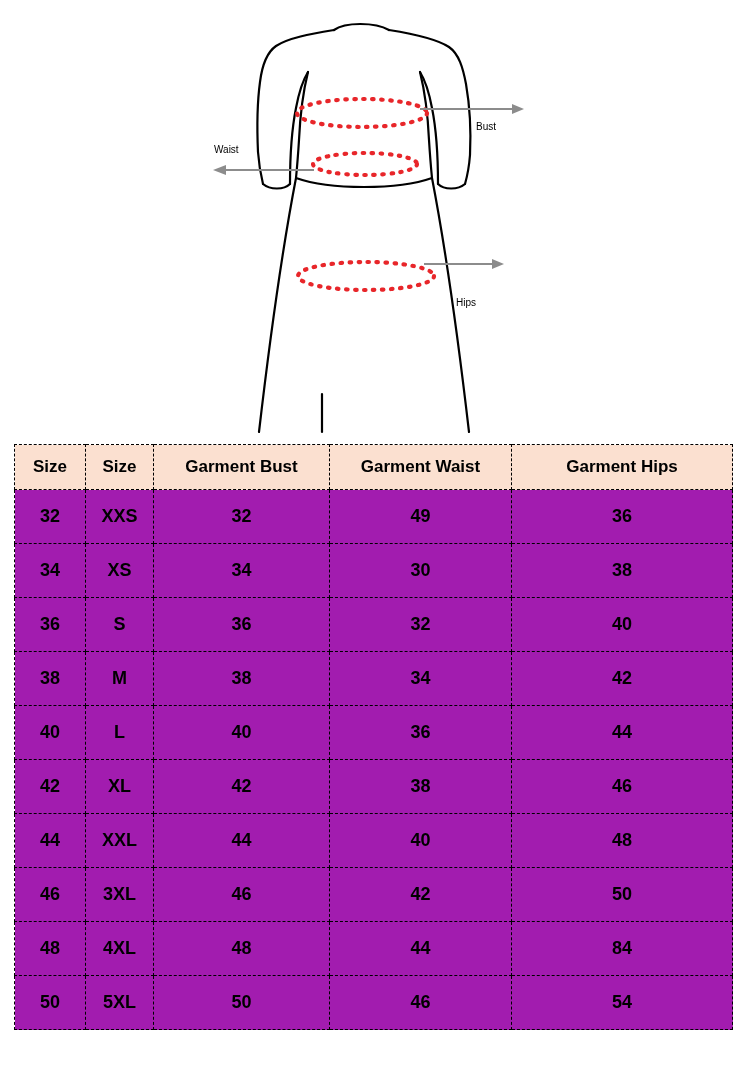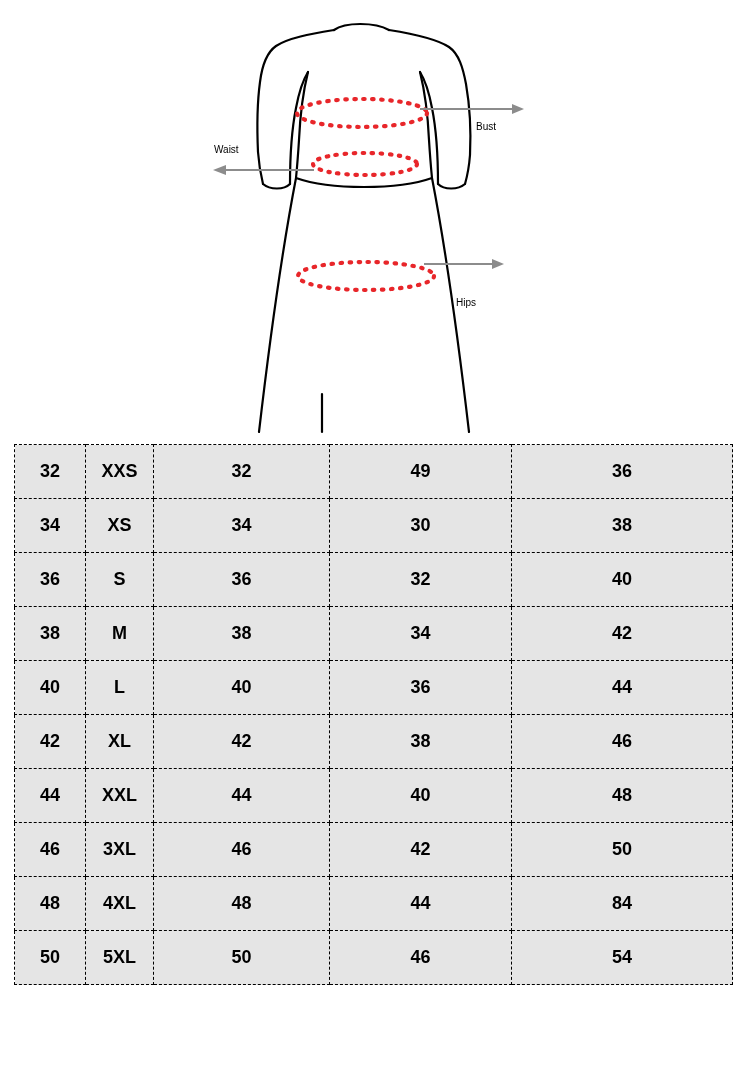--- a/index.html
+++ b/index.html
@@ -77,21 +77,21 @@
     background: #ffffff;
   }
   tr.header-row td {
     background: #fbe0d0;
     height: 42px;
     font-size: 17px;
   }
   tr.data-row td {
     height: 51px;
     font-size: 18px;
-    background: #e5e5e5;
+    background: #a21caf;
   }
   col.c0 { width: 71px; }
   col.c1 { width: 68px; }
   col.c2 { width: 176px; }
   col.c3 { width: 182px; }
   col.c4 { width: 221px; }
 </style>
 </head>
 <body>
 
@@ -164,20 +164,27 @@
   <div id="size-table-wrap">
     <table class="size-table">
       <colgroup>
         <col class="c0">
           <col class="c1">
           <col class="c2">
           <col class="c3">
           <col class="c4">
       </colgroup>
       <tbody>
+        <tr class="header-row">
+          <td>Size</td>
+          <td>Size</td>
+          <td>Garment Bust</td>
+          <td>Garment Waist</td>
+          <td>Garment Hips</td>
+        </tr>
 
         <tr class="data-row">
           <td>32</td>
           <td>XXS</td>
           <td>32</td>
           <td>49</td>
           <td>36</td>
         </tr>
         <tr class="data-row">
           <td>34</td>

